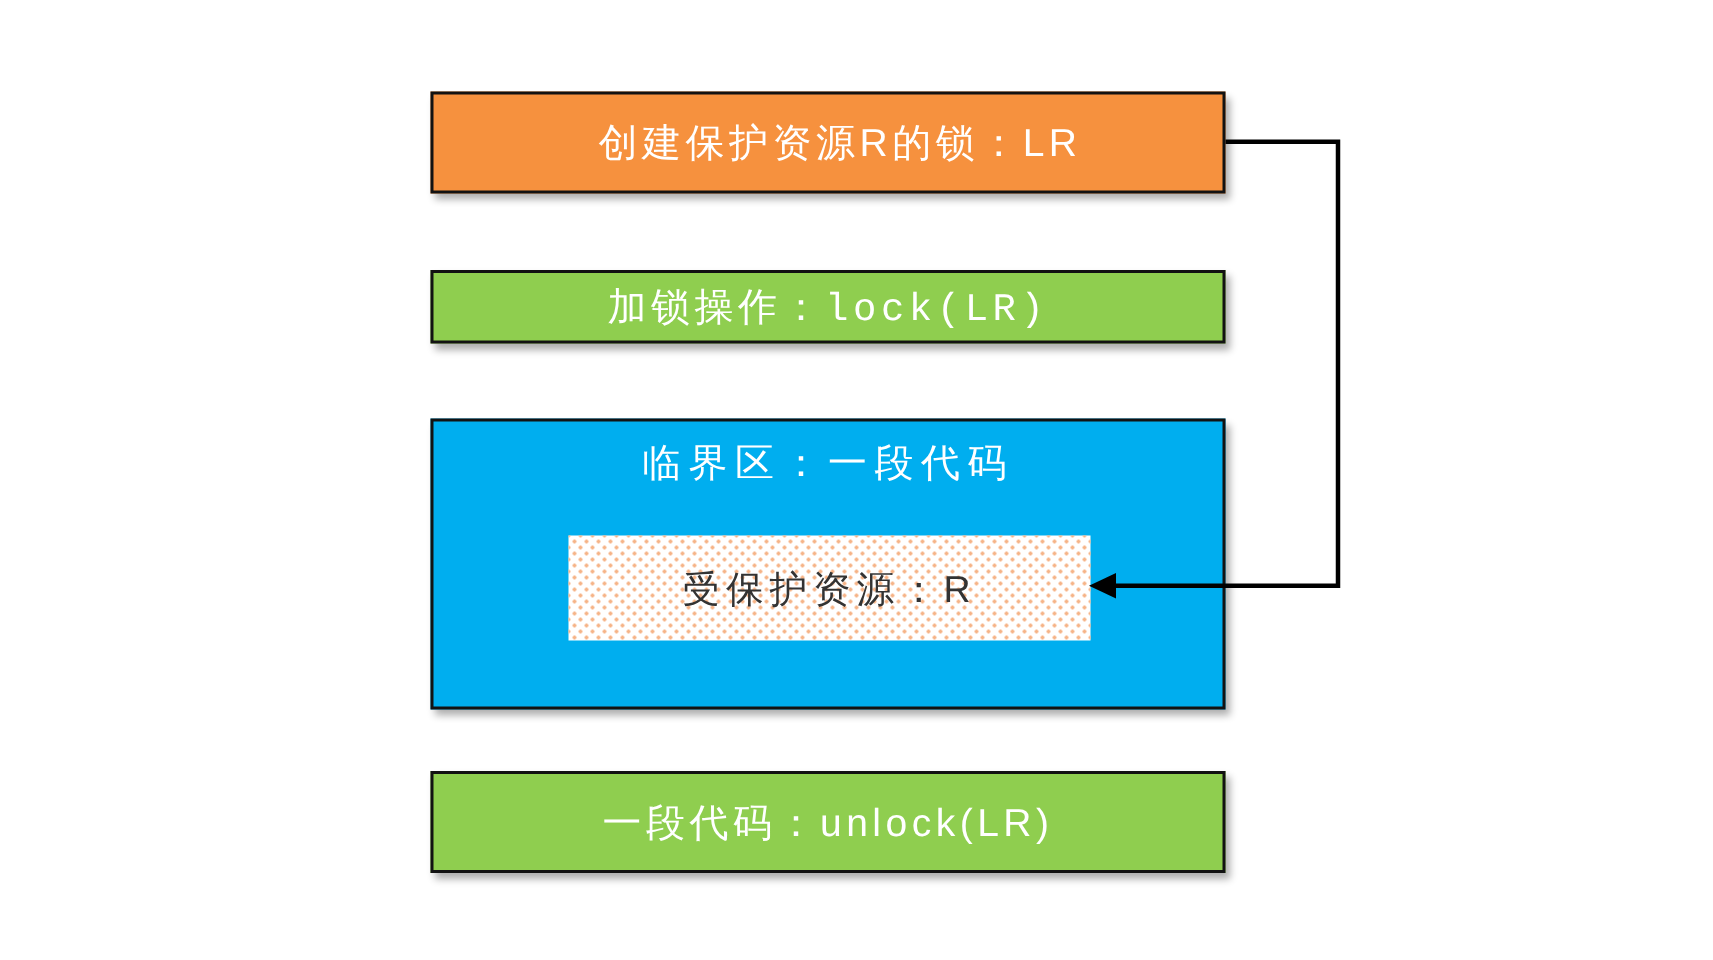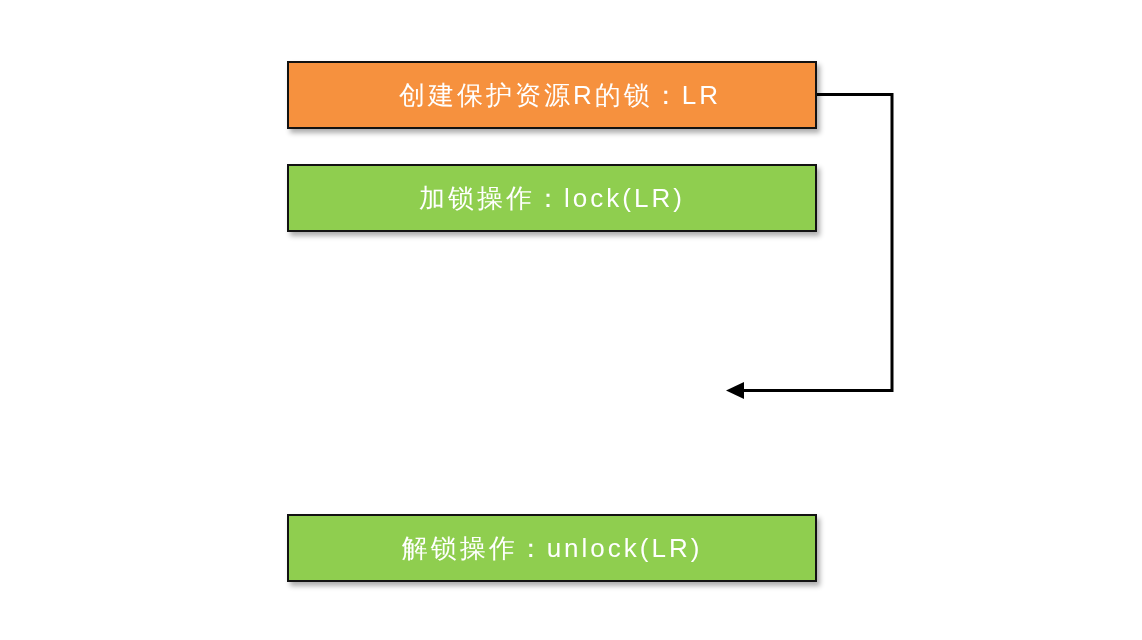--- a/index.html
+++ b/index.html
@@ -24,21 +24,21 @@
     box-shadow: 3px 4px 5px rgba(0,0,0,0.32);
     display: flex;
     align-items: center;
     justify-content: center;
     color: #ffffff;
     font-size: 26px;
     letter-spacing: 3px;
     white-space: nowrap;
   }
   .box-create-lock   { top: 61px;  height: 68px;  background: #F6913E; padding-left: 16px; }
-  .box-lock-op       { top: 164px; height: 68px;  background: #8FCE4F; }
+  .box-lock-op       { top: 180px; height: 49px;  background: #8FCE4F; font-family: Liberation Mono, monospace; }
   .box-critical      { top: 279px; height: 194px; background: #00AEEF;
                        align-items: flex-start; }
   .box-unlock-op     { top: 514px; height: 68px;  background: #8FCE4F; }
 
   .critical-label {
     margin-top: 10px;
     font-size: 26px;
     letter-spacing: 5px;
   }
   .box-resource {
@@ -75,23 +75,29 @@
 <div class="canvas">
 
   <div class="box box-create-lock">
     <span>创建保护资源R的锁：LR</span>
   </div>
 
   <div class="box box-lock-op">
     <span>加锁操作：lock(LR)</span>
   </div>
 
+  <div class="box box-critical">
+    <span class="critical-label">临界区：一段代码</span>
+    <div class="box-resource">
+      <span>受保护资源：R</span>
+    </div>
+  </div>
 
   <div class="box box-unlock-op">
-    <span>解锁操作：unlock(LR)</span>
+    <span>一段代码：unlock(LR)</span>
   </div>
 
   <svg class="arrow-svg" viewBox="0 0 1142 640" xmlns="http://www.w3.org/2000/svg">
     <polyline points="817,94.5 892,94.5 892,390.5 740,390.5" fill="none" stroke="#000000" stroke-width="3"></polyline>
     <polygon points="726,390.5 744,382 744,399" fill="#000000"></polygon>
   </svg>
 
 </div>
 
 </body></html>

